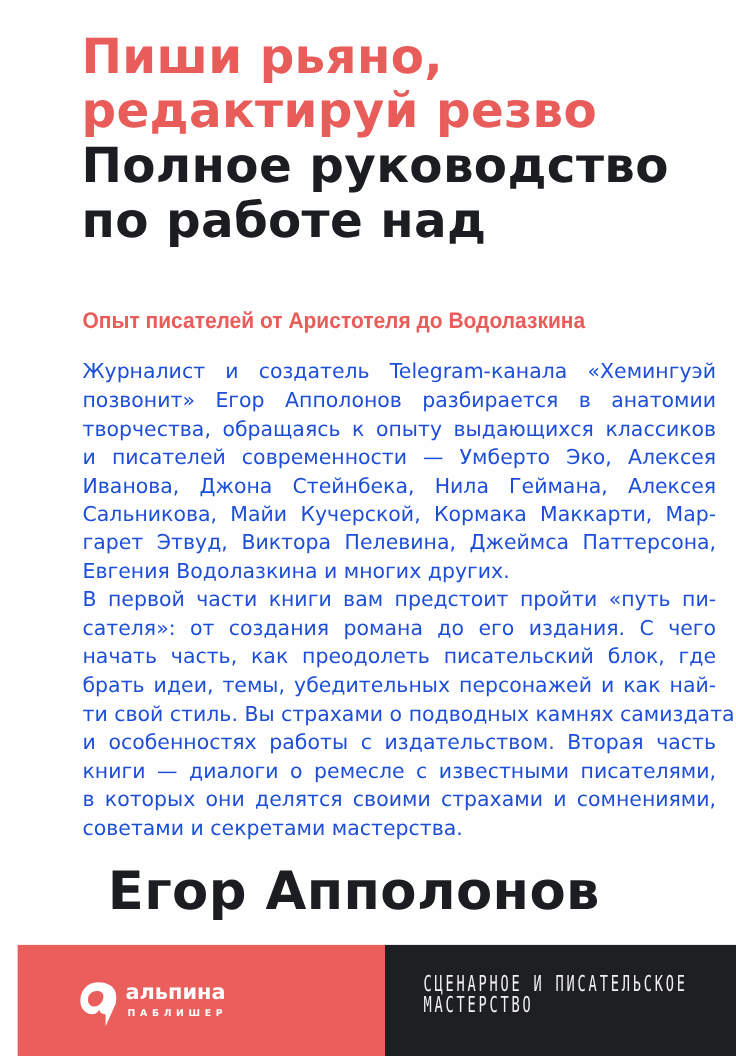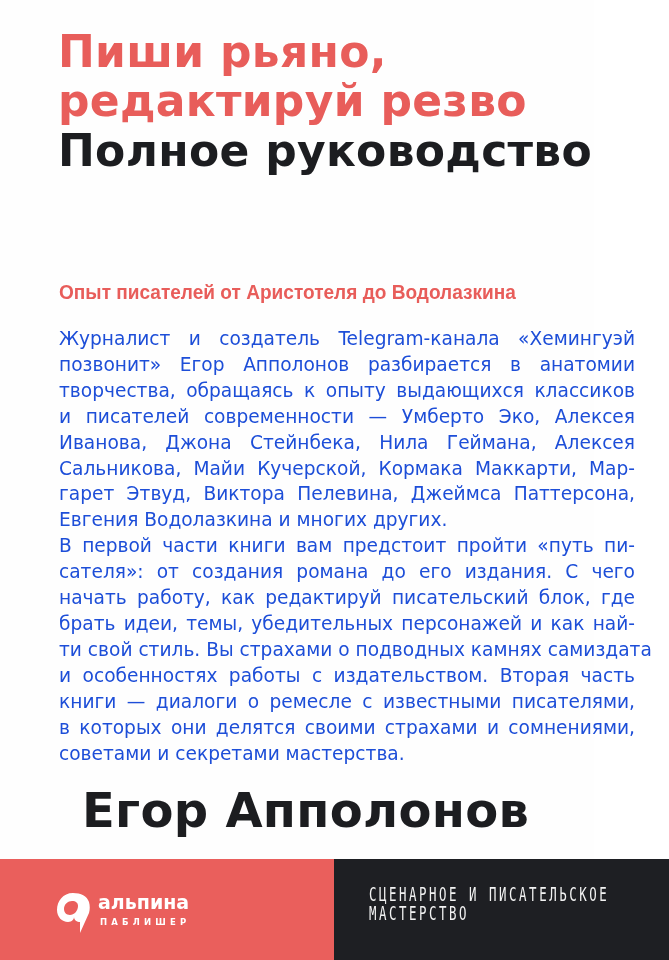--- a/index.html
+++ b/index.html
@@ -2,21 +2,21 @@
 <html><head>
   <meta charset="utf-8">
   <style>
     html, body { margin: 0; padding: 0; }
     body {
       width: 669px; height: 960px; overflow: hidden;
       background: #ffffff;
       position: relative;
       font-family: "Liberation Sans", sans-serif;
     }
-    .cover { position: absolute; left: 0; top: 0; width: 594px; height: 960px; background: #fefefe; }
+    .cover { position: absolute; left: 16px; top: 0; width: 594px; height: 960px; background: #fefefe; }
     .title-red {
       position: absolute; left: 58px; top: 27px;
       font-family: "DejaVu Sans", sans-serif;
       font-weight: bold; font-size: 44px; line-height: 49px;
       color: #E85D5A; letter-spacing: 0.3px;
       white-space: nowrap;
     }
     .title-black {
       position: absolute; left: 58px; top: 126px;
       font-family: "DejaVu Sans", sans-serif;
@@ -82,36 +82,37 @@
 
 <div class="cover">
 
   <div class="title-red">
     <span class="title-line">Пиши рьяно,</span>
     <span class="title-line">редактируй резво</span>
   </div>
 
   <div class="title-black">
     <span class="title-line">Полное руководство</span>
+    <span class="title-line">по работе над</span>
   </div>
 
   <div class="subtitle">Опыт писателей от Аристотеля до Водолазкина</div>
 
   <div class="body-text">
     <span class="body-line">Журналист и создатель Telegram-канала «Хемингуэй</span>
     <span class="body-line">позвонит» Егор Апполонов разбирается в анатомии</span>
     <span class="body-line">творчества, обращаясь к опыту выдающихся классиков</span>
     <span class="body-line">и писателей современности — Умберто Эко, Алексея</span>
     <span class="body-line">Иванова, Джона Стейнбека, Нила Геймана, Алексея</span>
     <span class="body-line">Сальникова, Майи Кучерской, Кормака Маккарти, Мар-</span>
     <span class="body-line">гарет Этвуд, Виктора Пелевина, Джеймса Паттерсона,</span>
     <span class="body-line last">Евгения Водолазкина и многих других.</span>
     <span class="body-line">В первой части книги вам предстоит пройти «путь пи-</span>
     <span class="body-line">сателя»: от создания романа до его издания. С чего</span>
-    <span class="body-line">начать работу, как редактируй писательский блок, где</span>
+    <span class="body-line">начать часть, как преодолеть писательский блок, где</span>
     <span class="body-line">брать идеи, темы, убедительных персонажей и как най-</span>
     <span class="body-line">ти свой стиль. Вы страхами о подводных камнях самиздата</span>
     <span class="body-line">и особенностях работы с издательством. Вторая часть</span>
     <span class="body-line">книги — диалоги о ремесле с известными писателями,</span>
     <span class="body-line">в которых они делятся своими страхами и сомнениями,</span>
     <span class="body-line last">советами и секретами мастерства.</span>
   </div>
 
   <div class="author">Егор Апполонов</div>
 

